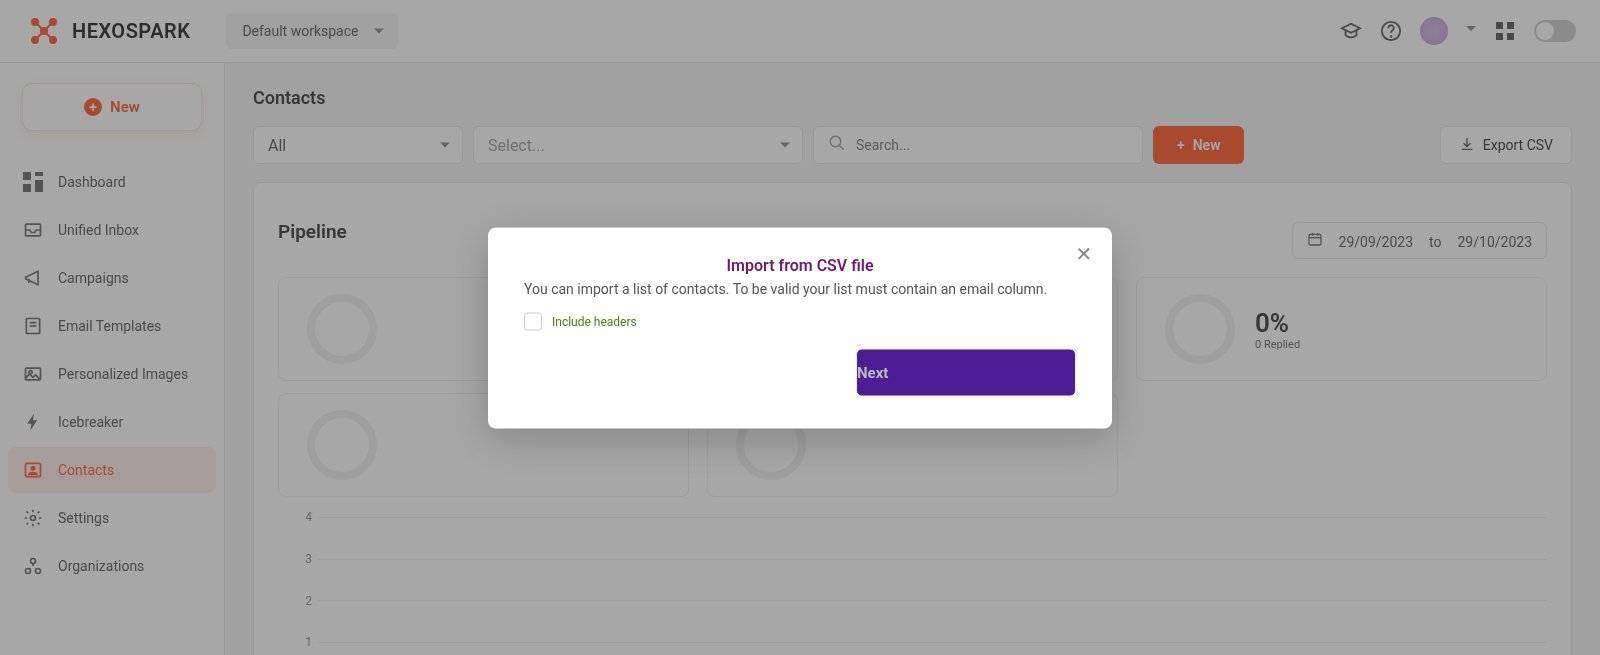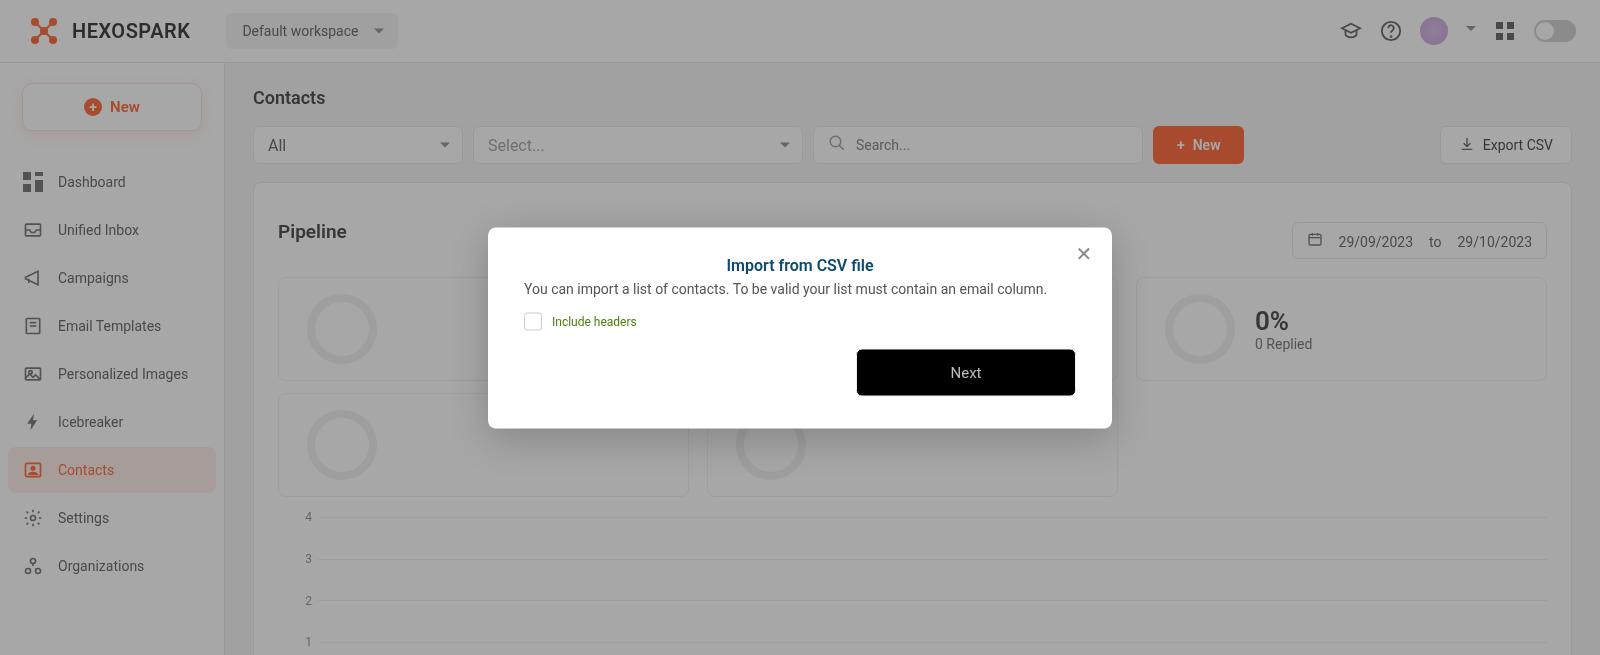--- a/index.html
+++ b/index.html
@@ -42,37 +42,37 @@
   .panel { background: #fff; border: 1px solid #e5e5e5; border-radius: 8px; padding: 20px 24px; }
   .panel-head { display: flex; justify-content: space-between; align-items: center; margin-bottom: 18px; }
   .panel-title { font-size: 19px; font-weight: 600; color: #333; }
   .date-range { border: 1px solid #e5e5e5; border-radius: 6px; padding: 8px 14px; display: flex; align-items: flex-end; gap: 16px; font-size: 14px; color: #555; margin-top: 19px; }
 
   .stat-row { display: flex; gap: 18px; margin-bottom: 12px; }
   .stat-card { flex: 1; border: 1px solid #eee; border-radius: 8px; height: 104px; display: flex; align-items: center; gap: 20px; padding: 0 28px; }
   .ring { width: 70px; height: 70px; border-radius: 50%; border: 8px solid #eee; flex-shrink:0; }
   .stat-text { display: flex; flex-direction: column; }
   .stat-pct { font-size: 26px; font-weight: 600; color: #333; }
-  .stat-label { font-size: 14px; color: #666; }
+  .stat-label { font-size: 11px; color: #666; }
 
   .chart { position: relative; height: 190px; margin-top: 20px; padding-left: 40px; }
   .chart-grid { position: absolute; left: 40px; right: 0; top: 0; bottom: 24px; }
   .chart-line { position: absolute; left: 0; right: 0; height: 1px; background: #eee; }
   .chart-y { position: absolute; left: 0; width: 34px; text-align: right; font-size: 12px; color: #888; transform: translateY(-50%); }
 
   
   .overlay { position: absolute; inset: 0; background: rgba(60,60,60,0.45); z-index: 100; }
   .modal { position: absolute; left: 50%; top: 50%; transform: translate(-50%, -50%); width: 624px; background: #fff; border-radius: 8px; padding: 28px 36px 32px; z-index: 101; box-shadow: 0 10px 40px rgba(0,0,0,0.2); }
   .modal-close { position: absolute; top: 14px; right: 16px; width: 24px; height: 24px; color: #888; display:flex; align-items:center; justify-content:center; font-size: 20px; cursor:pointer; }
-  .modal-title { text-align: center; font-size: 16px; font-weight: 600; color: #0c4a6e; margin-bottom: 6px; }
+  .modal-title { text-align: center; font-size: 16px; font-weight: 600; color: #701a75; margin-bottom: 6px; }
   .modal-desc { font-size: 14px; color: #555; margin-bottom: 16px; }
   .dropzone { border: 1px dashed #ddd; border-radius: 6px; height: 154px; display: flex; align-items: center; justify-content: center; font-size: 14px; color: #555; margin-bottom: 18px; }
   .checkbox-row { display: flex; align-items: center; gap: 10px; font-size: 12px; color: #4d7c0f; }
   .checkbox { width: 18px; height: 18px; border: 1px solid #ccc; border-radius: 3px; }
-  .modal-next { width: 220px; height: 48px; border: 1px solid #eee; background: #000000; border-radius: 6px; color: #bbb; font-size: 15px; margin-top: 18px; margin-left: auto; display: flex; align-items: center; justify-content: center; }
+  .modal-next { width: 220px; height: 48px; border: 1px solid #eee; background: #4c1d95; border-radius: 6px; color: #bbb; font-size: 15px; margin-top: 18px; margin-left: auto; display: flex; align-items: center; justify-content: flex-start; font-weight: bold; }
 
   .chevron-down { width: 10px; height: 10px; border-left: 5px solid transparent; border-right: 5px solid transparent; border-top: 5px solid #888; display:inline-block; }
 </style>
 </head>
 <body>
 
 <div class="header">
   <div class="header-left">
     <div class="logo">
       <div class="logo-mark">

